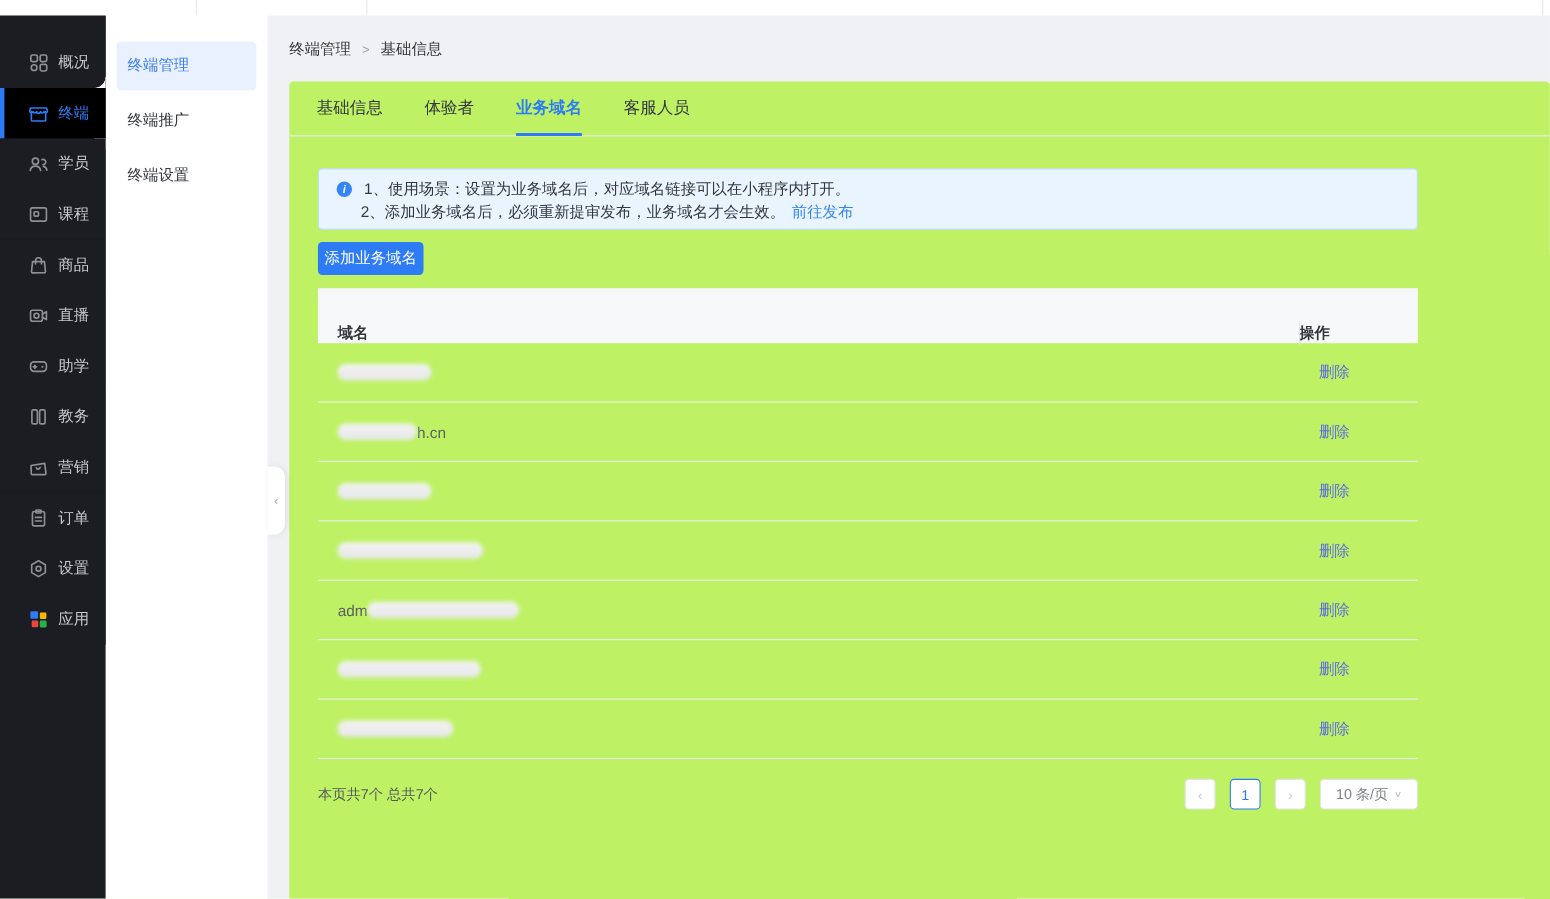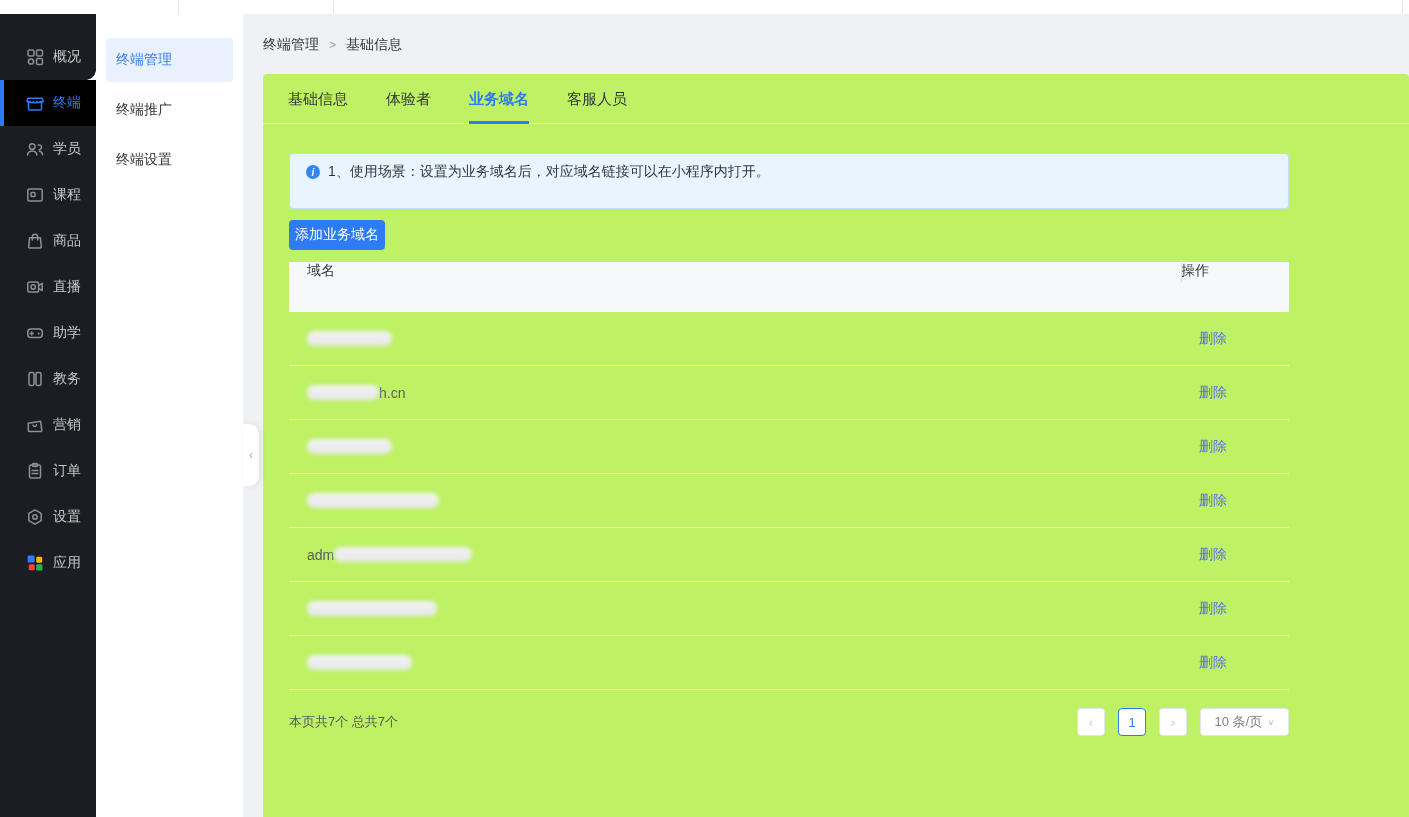--- a/index.html
+++ b/index.html
@@ -56,21 +56,21 @@
     font-style:italic; font-weight:bold; display:flex; align-items:center; justify-content:center; margin:4px 8px 0 0; flex:none; }
   .alert-text { font-size:14px; line-height:21px; color:#33373d;text-align:center; }
   .alert-link { color:#3585f0; text-decoration:none; margin-left:6px; cursor:pointer; }
 
   
   .add-btn { display:block; margin:11px 0 0 26px; width:96px; height:30px; background:#2e7cf5; color:#fff;
     border:none; border-radius:4px; font-size:14px; cursor:pointer; font-family:inherit; }
 
   
   .dtable { margin:12px 0 0 26px; width:1000px; font-size:14px; }
-  .thead { height:50px; background:#f7f8fa; display:flex; align-items:flex-start; color:#33373d; font-weight:400; }
+  .thead { height:50px; background:#f7f8fa; display:flex; align-items:flex-end; color:#33373d; font-weight:700; }
   .th-domain { flex:1; padding-left:18px; }
   .th-action { width:108px; position:relative; }
   .th-action::before { content:''; position:absolute; left:0; top:-2px; width:1px; height:22px; background:#dfe1e6; }
   .trow { height:54px; display:flex; align-items:center; border-bottom:1px solid #eceef1; }
   .td-domain { flex:1; padding-left:18px; display:flex; align-items:center; color:#5b5f66; }
   .mask { display:inline-block; height:15px; border-radius:7px; background:linear-gradient(#f3f3f4,#e7e7ea);
     filter:blur(2px); vertical-align:middle; }
   .td-action { width:108px; padding-left:18px; }
   .del-link { color:#5e6ee0; font-size:14px; text-decoration:none; cursor:pointer; }
 
@@ -246,20 +246,23 @@
         <div class="tab">基础信息</div>
         <div class="tab">体验者</div>
         <div class="tab active">业务域名</div>
         <div class="tab">客服人员</div>
       </div>
 
     <div class="alert">
       <div class="info-icon">i</div>
       <div class="alert-text">
         <div>1、使用场景：设置为业务域名后，对应域名链接可以在小程序内打开。</div>
+        <div>
+          <span>2、添加业务域名后，必须重新提审发布，业务域名才会生效。</span><a class="alert-link">前往发布</a>
+        </div>
       </div>
     </div>
 
     <button class="add-btn">添加业务域名</button>
 
     <div class="dtable">
       <div class="thead">
         <div class="th-domain">域名</div>
         <div class="th-action">操作</div>
       </div>

